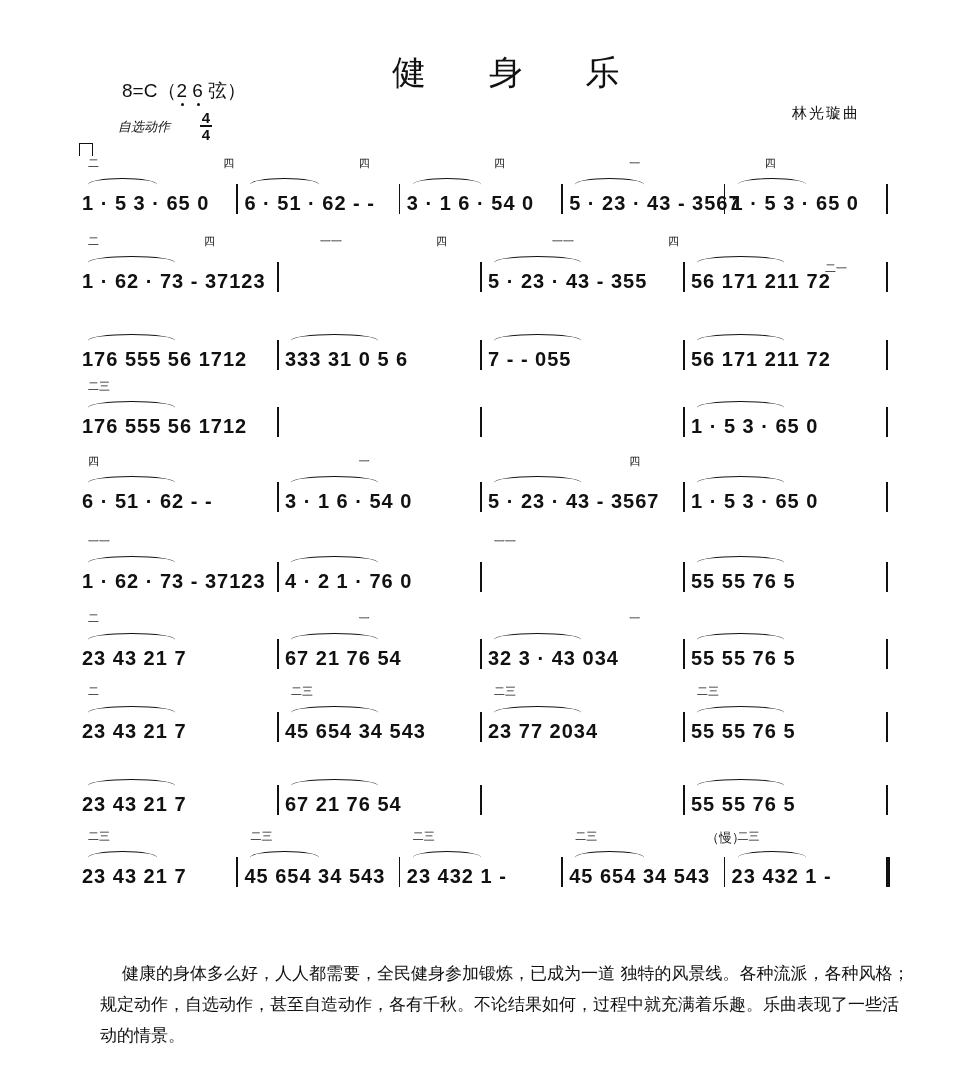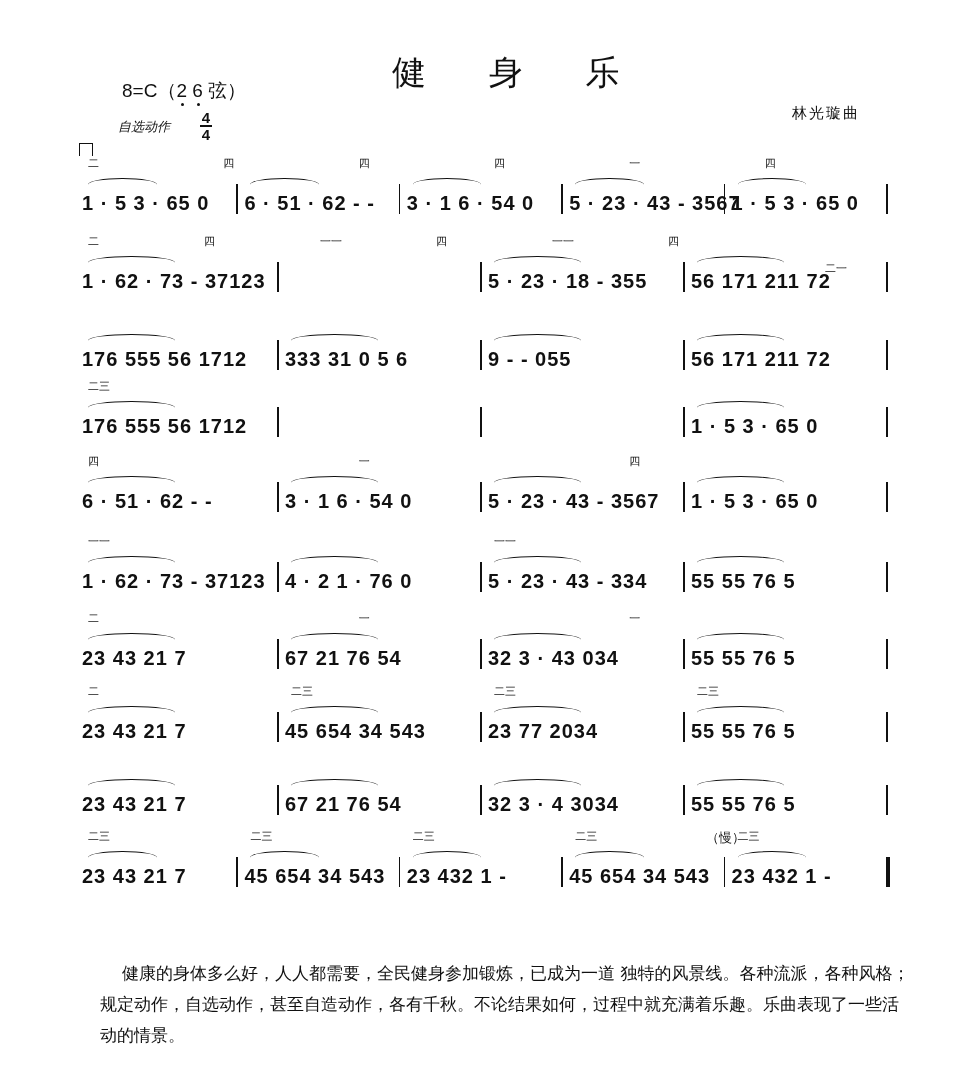--- a/index.html
+++ b/index.html
@@ -82,21 +82,21 @@
     </div>
     <div class="row" style="top: 240px;">
       <div class="measure" style="left: 4px; width: 193px;">
         <div class="arc" style="left: 6px; top: 16px; width: 86.85px;"></div>
         <div class="notes">1 · 62 · 73 - 37123</div>
       </div>
       <div class="barline" style="left: 199px;"></div>
       <div class="barline" style="left: 402px;"></div>
       <div class="measure" style="left: 410px; width: 193px;">
         <div class="arc" style="left: 6px; top: 16px; width: 86.85px;"></div>
-        <div class="notes">5 · 23 · 18 - 355</div>
+        <div class="notes">5 · 23 · 43 - 355</div>
       </div>
       <div class="barline" style="left: 605px;"></div>
       <div class="measure" style="left: 613px; width: 193px;">
         <div class="arc" style="left: 6px; top: 16px; width: 86.85px;"></div>
         <div class="notes">56  171  211  72</div>
       </div>
       <div class="barline" style="left: 808px;"></div>
       <span class="fing" style="left: 10px;">二</span>
       <span class="fing" style="left: 126px;">四</span>
       <span class="fing" style="left: 242px;">一一</span>
@@ -111,21 +111,21 @@
         <div class="notes">176  555  56  1712</div>
       </div>
       <div class="barline" style="left: 199px;"></div>
       <div class="measure" style="left: 207px; width: 193px;">
         <div class="arc" style="left: 6px; top: 16px; width: 86.85px;"></div>
         <div class="notes">333  31  0  5  6</div>
       </div>
       <div class="barline" style="left: 402px;"></div>
       <div class="measure" style="left: 410px; width: 193px;">
         <div class="arc" style="left: 6px; top: 16px; width: 86.85px;"></div>
-        <div class="notes">9 - - 055</div>
+        <div class="notes">7 - - 055</div>
       </div>
       <div class="barline" style="left: 605px;"></div>
       <div class="measure" style="left: 613px; width: 193px;">
         <div class="arc" style="left: 6px; top: 16px; width: 86.85px;"></div>
         <div class="notes">56  171  211  72</div>
       </div>
       <div class="barline" style="left: 808px;"></div>
     </div>
     <div class="row" style="top: 385px;">
       <div class="measure" style="left: 4px; width: 193px;">
@@ -171,24 +171,20 @@
       <div class="measure" style="left: 4px; width: 193px;">
         <div class="arc" style="left: 6px; top: 16px; width: 86.85px;"></div>
         <div class="notes">1 · 62 · 73 - 37123</div>
       </div>
       <div class="barline" style="left: 199px;"></div>
       <div class="measure" style="left: 207px; width: 193px;">
         <div class="arc" style="left: 6px; top: 16px; width: 86.85px;"></div>
         <div class="notes">4 · 2  1 · 76  0</div>
       </div>
       <div class="barline" style="left: 402px;"></div>
-      <div class="measure" style="left: 410px; width: 193px;">
-        <div class="arc" style="left: 6px; top: 16px; width: 86.85px;"></div>
-        <div class="notes">5 · 23 · 43 - 334</div>
-      </div>
       <div class="barline" style="left: 605px;"></div>
       <div class="measure" style="left: 613px; width: 193px;">
         <div class="arc" style="left: 6px; top: 16px; width: 86.85px;"></div>
         <div class="notes">55  55  76  5</div>
       </div>
       <div class="barline" style="left: 808px;"></div>
       <span class="fing" style="left: 10px;">一一</span>
       <span class="fing" style="left: 416px;">一一</span>
     </div>
     <div class="row" style="top: 617px;">
@@ -246,24 +242,20 @@
       <div class="measure" style="left: 4px; width: 193px;">
         <div class="arc" style="left: 6px; top: 16px; width: 86.85px;"></div>
         <div class="notes">23  43  21  7</div>
       </div>
       <div class="barline" style="left: 199px;"></div>
       <div class="measure" style="left: 207px; width: 193px;">
         <div class="arc" style="left: 6px; top: 16px; width: 86.85px;"></div>
         <div class="notes">67  21  76  54</div>
       </div>
       <div class="barline" style="left: 402px;"></div>
-      <div class="measure" style="left: 410px; width: 193px;">
-        <div class="arc" style="left: 6px; top: 16px; width: 86.85px;"></div>
-        <div class="notes">32  3 · 4  3034</div>
-      </div>
       <div class="barline" style="left: 605px;"></div>
       <div class="measure" style="left: 613px; width: 193px;">
         <div class="arc" style="left: 6px; top: 16px; width: 86.85px;"></div>
         <div class="notes">55  55  76  5</div>
       </div>
       <div class="barline" style="left: 808px;"></div>
     </div>
     <div class="row" style="top: 835px;">
       <div class="measure" style="left: 4px; width: 152.4px;">
         <div class="arc" style="left: 6px; top: 16px; width: 68.58px;"></div>

